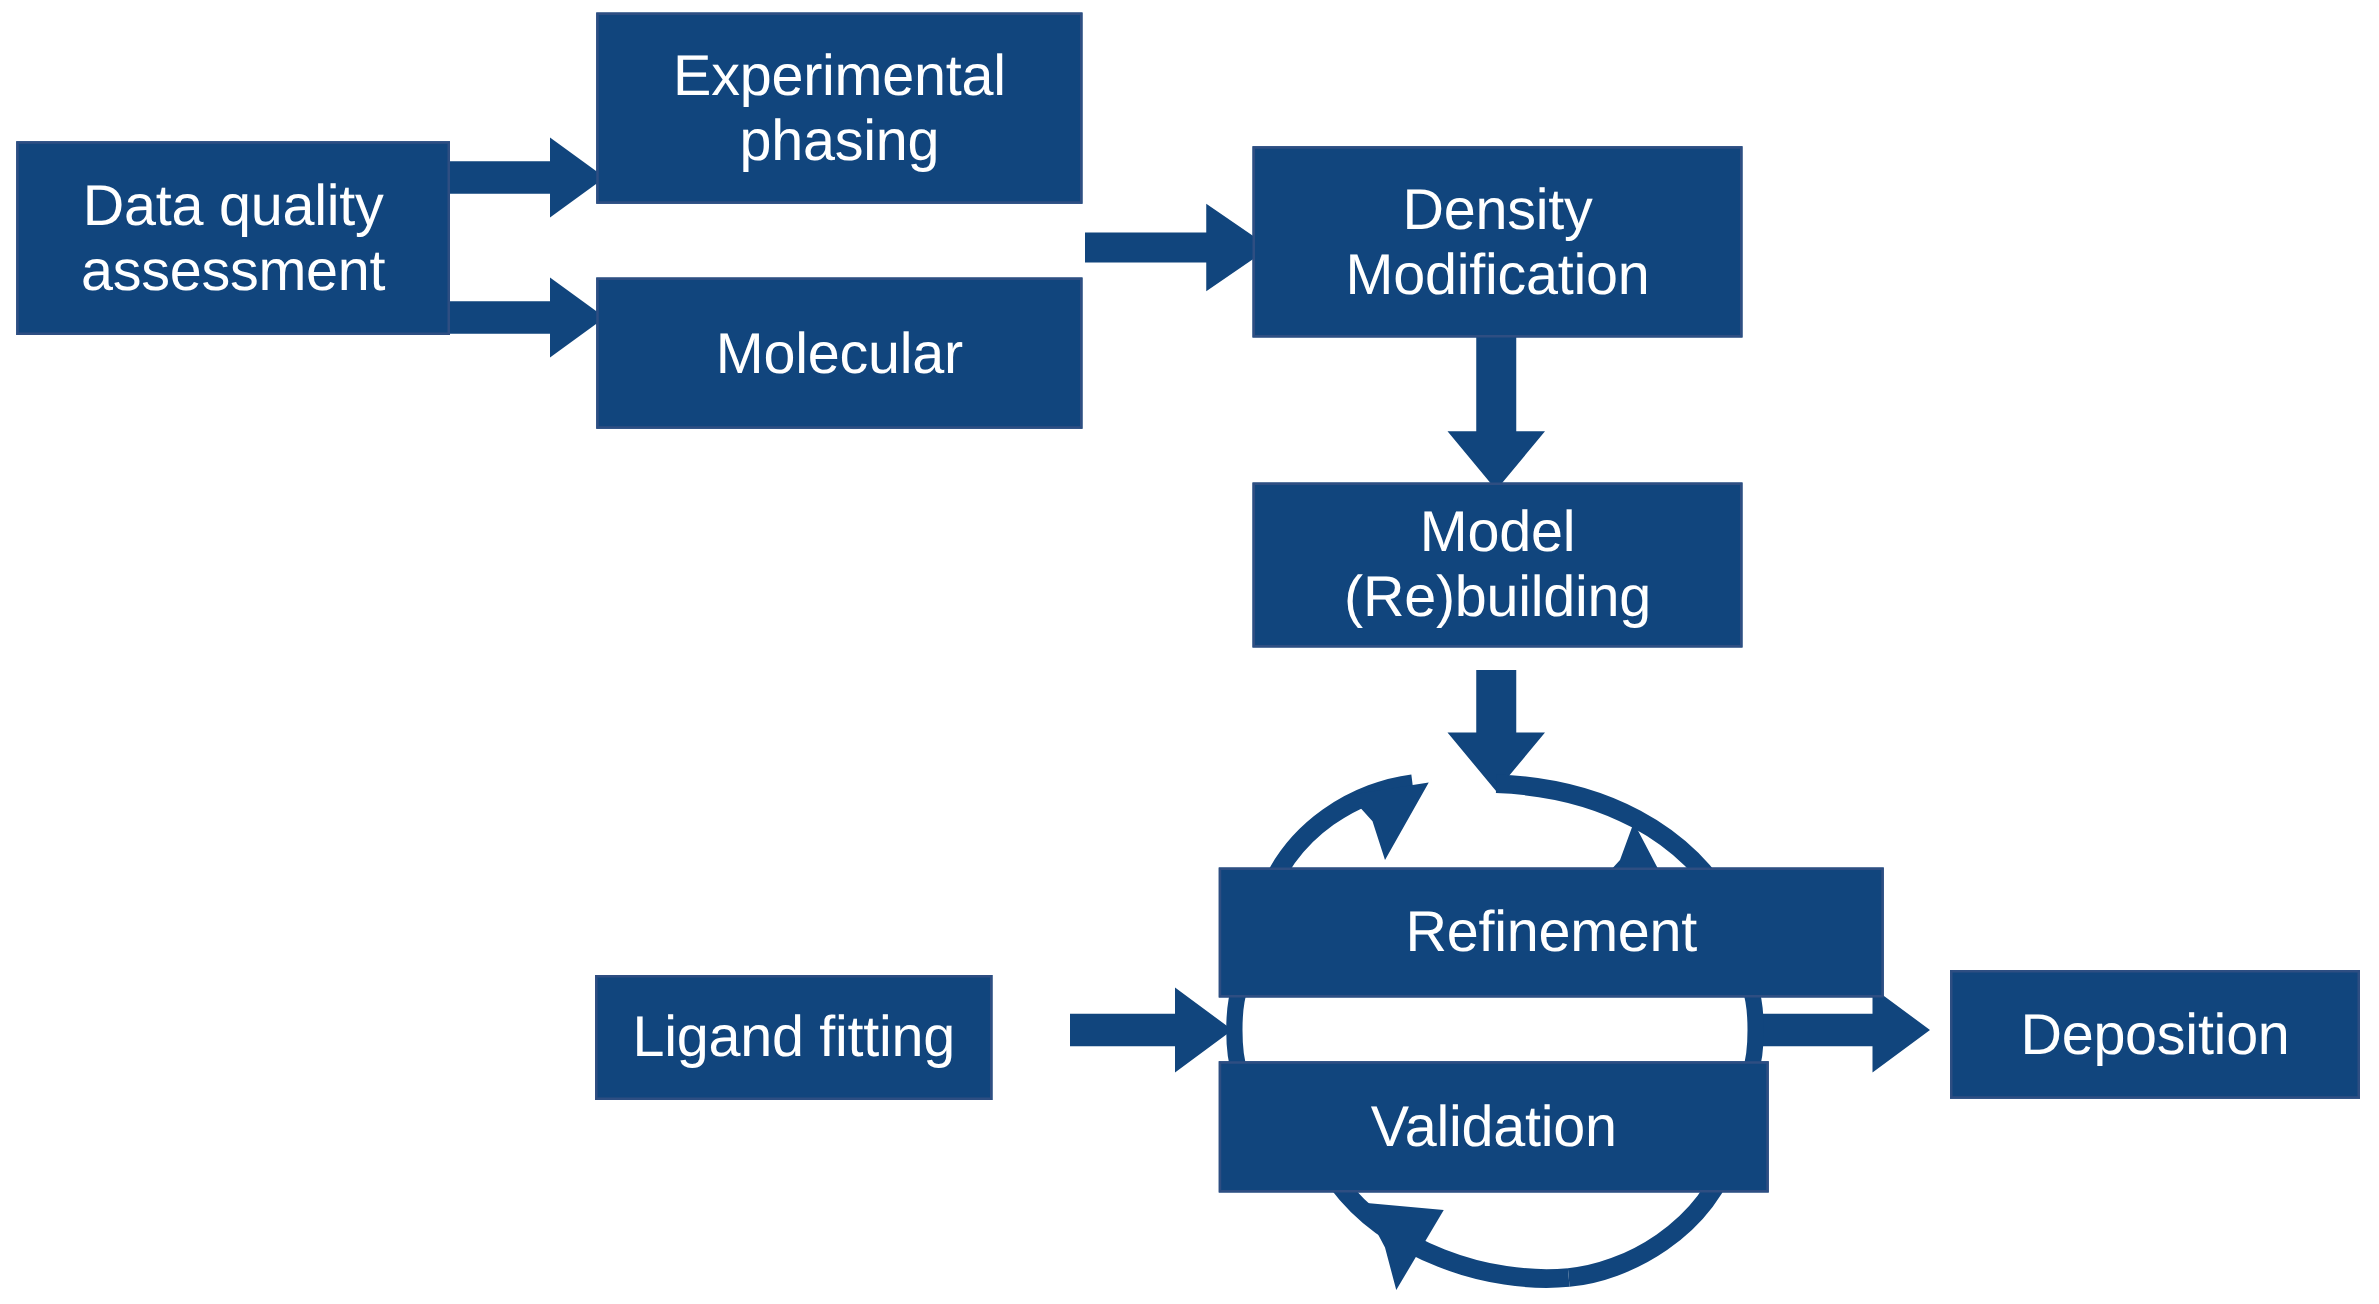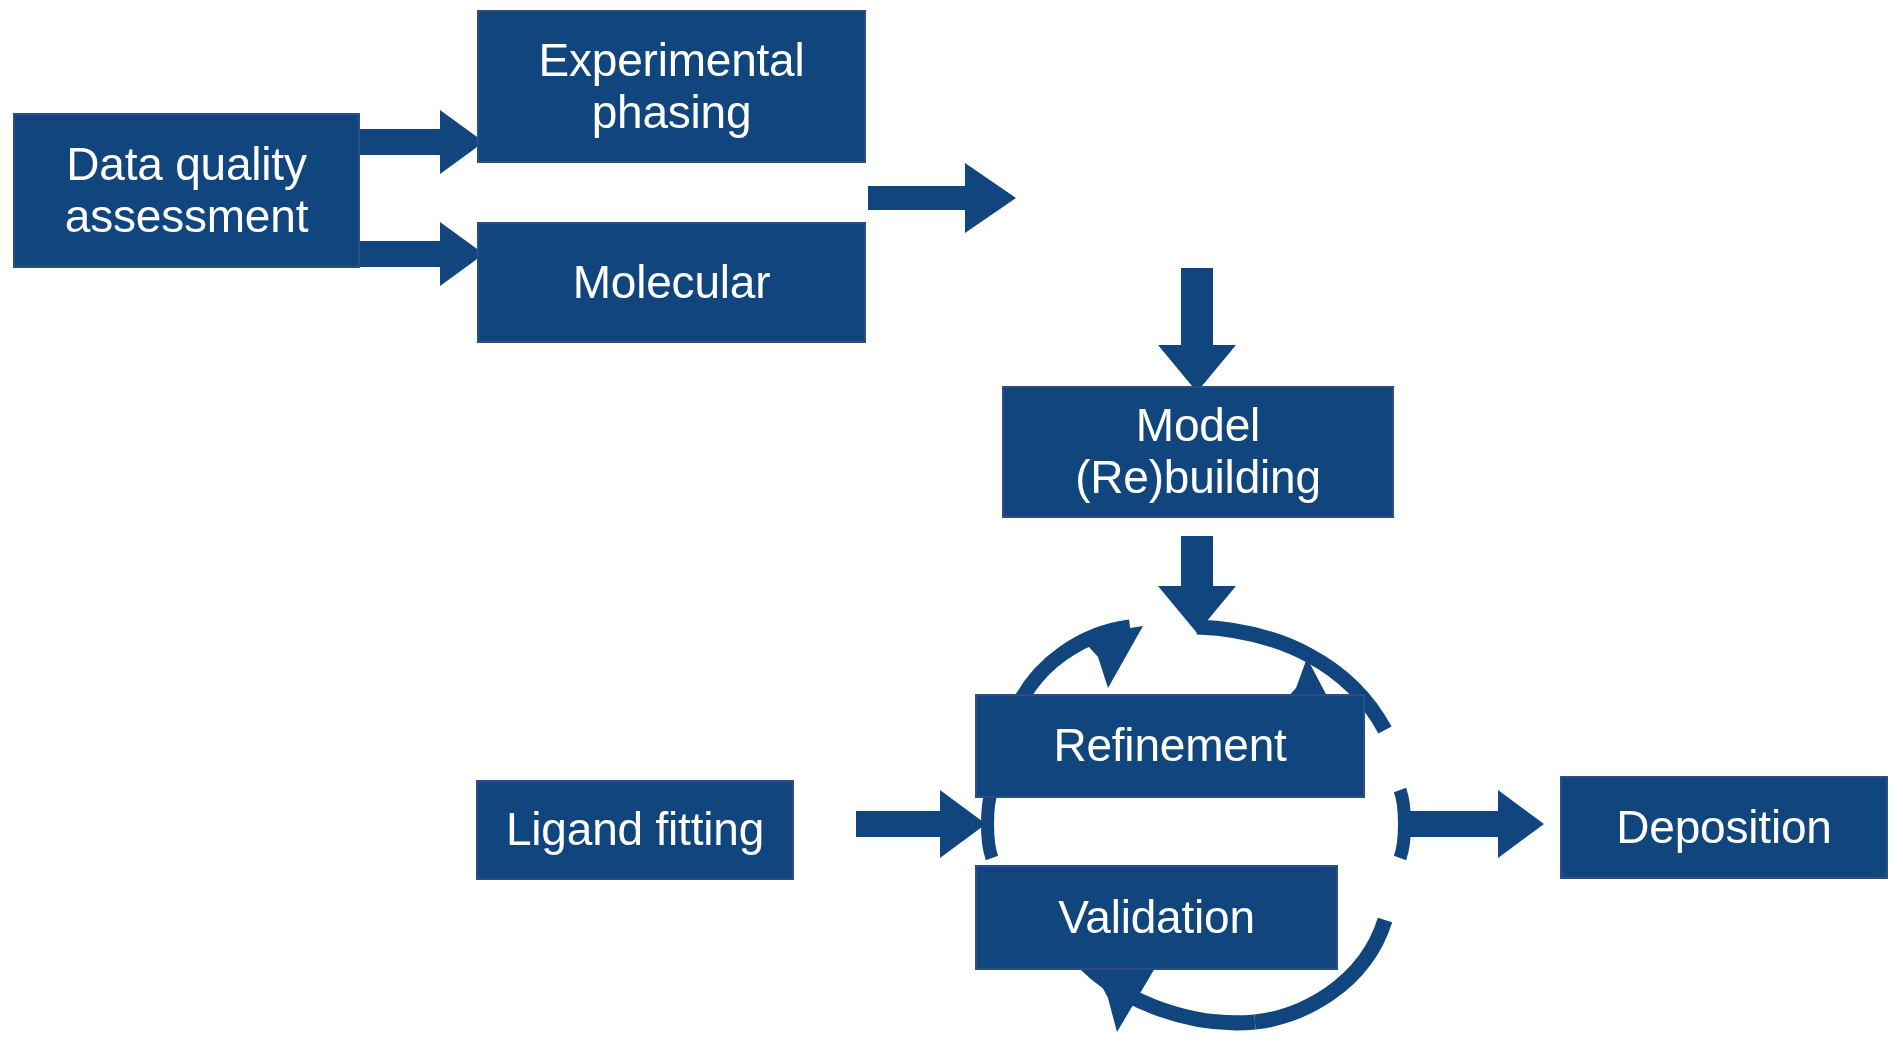--- a/index.html
+++ b/index.html
@@ -99,20 +99,23 @@
   </div>
 
   <div class="node" style="left:13px; top:113px; width:347px; height:155px;">
     <span class="label"><span>Data quality</span><br><span>assessment</span></span>
   </div>
 
   <div class="node" style="left:477px; top:222px; width:389px; height:121px;">
     <span class="label"><span>Molecular</span><br></span>
   </div>
 
+  <div class="node" style="left:1002px; top:117px; width:392px; height:153px;">
+    <span class="label"><span>Density</span><br><span>Modification</span></span>
+  </div>
 
   <div class="node" style="left:1002px; top:386px; width:392px; height:132px;">
     <span class="label"><span>Model</span><br><span>(Re)building</span></span>
   </div>
 
   <svg id="svg-over" viewBox="0 0 1903 1043">
 
     <g>
       <path d="M 1010 727 C 1030 660 1090 632 1130 627" fill="none" stroke="#11457D" stroke-width="15" stroke-linecap="butt"></path>
       <path d="M 1079 636 L 1143 626 L 1108 688 L 1098 657 Z" fill="#11457D"></path>
@@ -134,25 +137,25 @@
 
     <g>
       <path d="M 992 790 C 986 806 986 842 992 858" fill="none" stroke="#11457D" stroke-width="13" stroke-linecap="butt"></path>
     </g>
 
     <g>
       <path d="M 1400 790 C 1406 806 1406 842 1400 858" fill="none" stroke="#11457D" stroke-width="13" stroke-linecap="butt"></path>
     </g>
   </svg>
 
-  <div class="node" style="left:975px; top:694px; width:390px; height:104px; z-index:9;">
+  <div class="node" style="left:975px; top:694px; width:532px; height:104px; z-index:9;">
     <span class="label">Refinement</span>
   </div>
 
-  <div class="node" style="left:975px; top:849px; width:363px; height:105px; z-index:9;margin-top:16px;">
+  <div class="node" style="left:975px; top:849px; width:440px; height:105px; z-index:9;">
     <span class="label">Validation</span>
   </div>
 
   <div class="node" style="left:476px; top:780px; width:318px; height:100px;">
     <span class="label">Ligand fitting</span>
   </div>
 
   <div class="node" style="left:1560px; top:776px; width:328px; height:103px;justify-content:center;">
     <span class="label">Deposition</span>
   </div>

